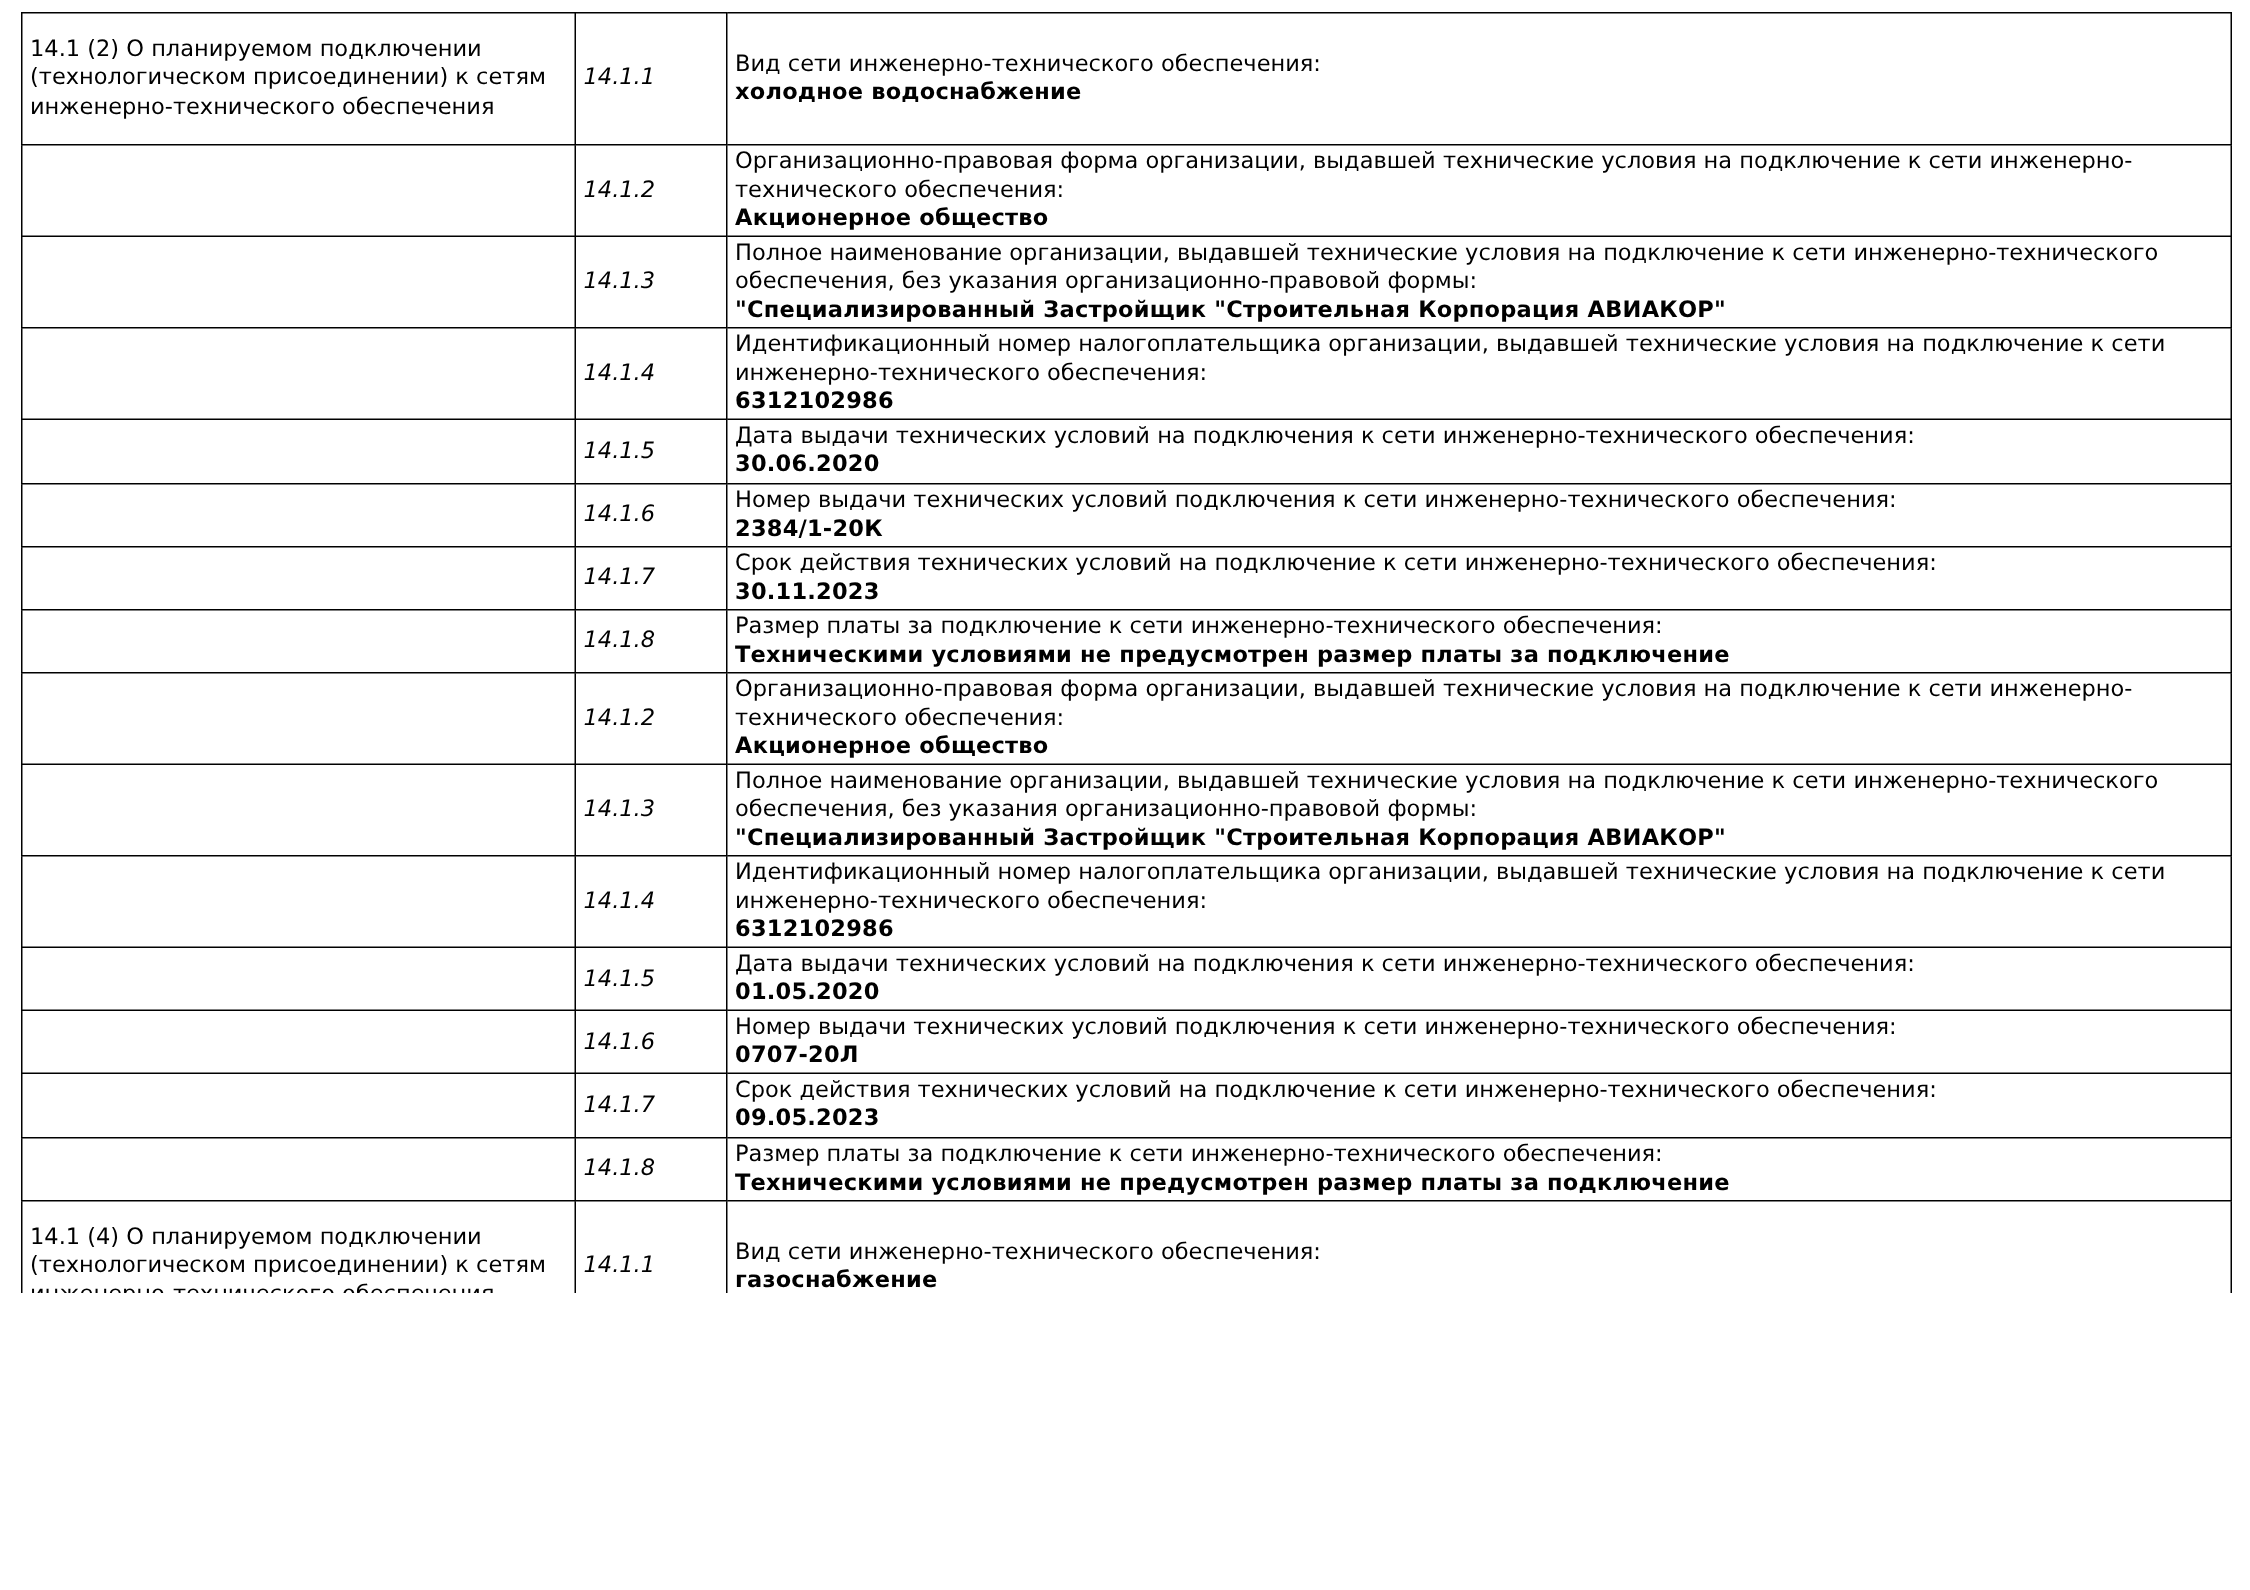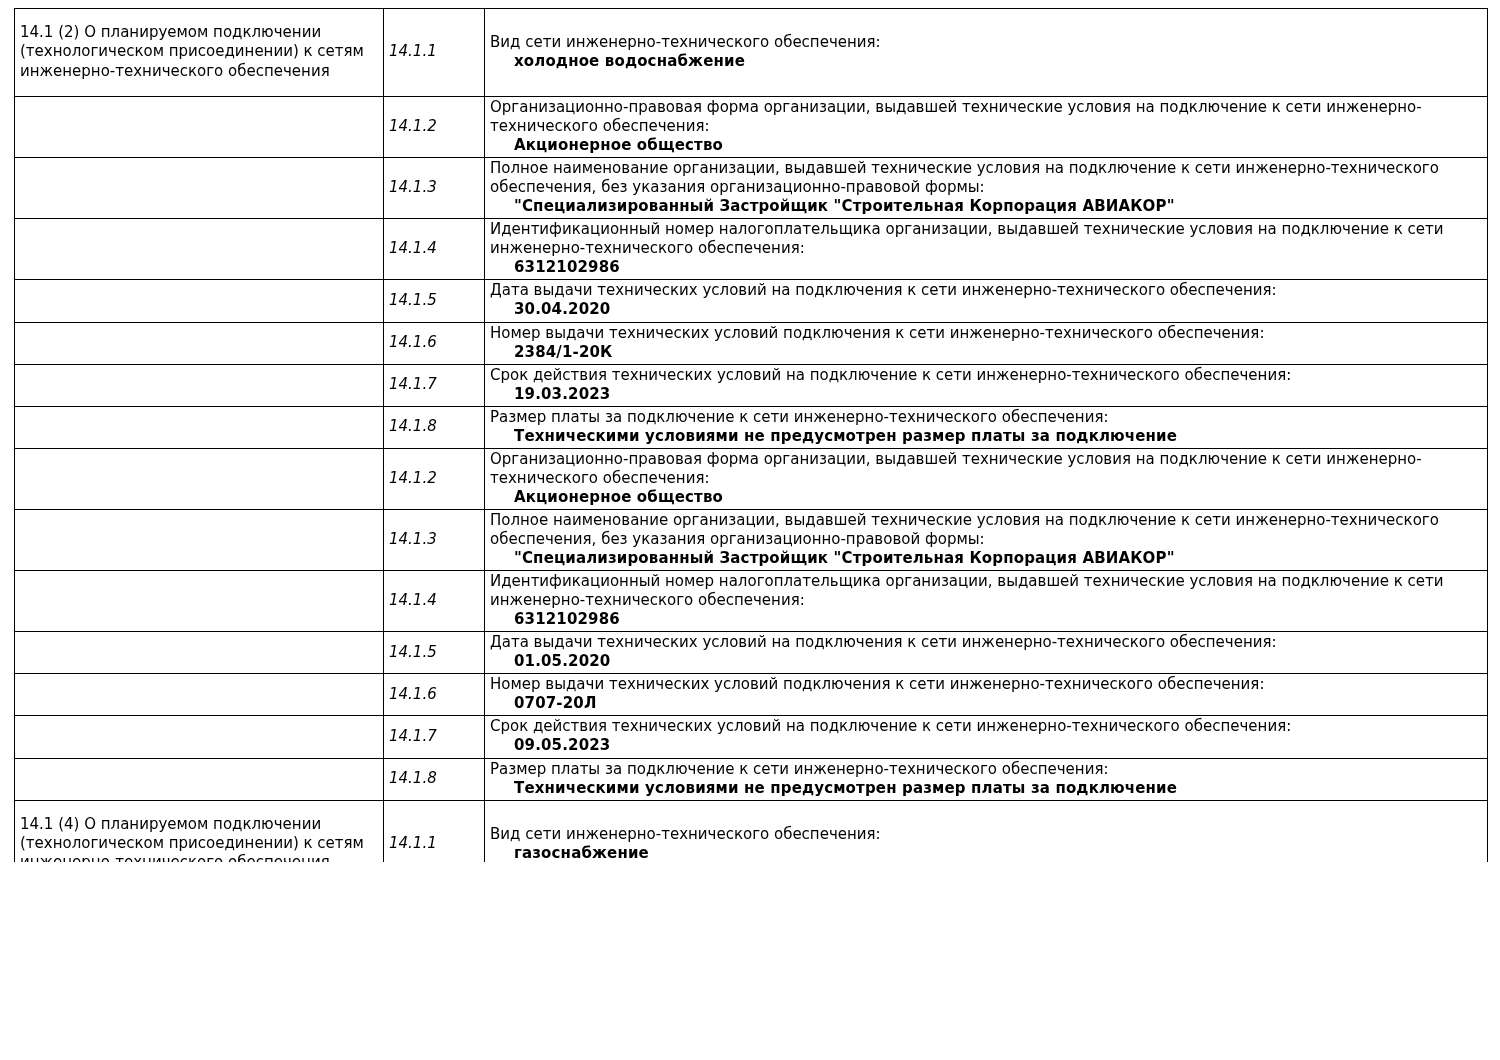--- a/index.html
+++ b/index.html
@@ -35,21 +35,20 @@
   td.col-content { width: 992px; }
   td.section-cell {
     vertical-align: top;
     padding-top: 2px;
   }
   tr.row-first { height: 88px; }
   tr.row-plain { height: 42px; }
   .field-value {
     font-weight: bold;
     letter-spacing: 0.01em;
-    margin-left: 24px;
   }
 </style>
 </head>
 <body>
 
 <div class="page">
   <table class="decl">
     <tbody>
         <tr class="row-first">
           <td class="col-section section-cell">14.1 (2) О планируемом подключении (технологическом присоединении) к сетям инженерно-технического обеспечения</td>
@@ -81,37 +80,37 @@
           <td class="col-content">
             <div class="field-label">Идентификационный номер налогоплательщика организации, выдавшей технические условия на подключение к сети инженерно-технического обеспечения:</div>
             <div class="field-value">6312102986</div>
           </td>
         </tr>
         <tr class="row-plain">
           <td class="col-section"></td>
           <td class="col-num">14.1.5</td>
           <td class="col-content">
             <div class="field-label">Дата выдачи технических условий на подключения к сети инженерно-технического обеспечения:</div>
-            <div class="field-value">30.04.2020</div>
+            <div class="field-value">30.06.2020</div>
           </td>
         </tr>
         <tr class="row-plain">
           <td class="col-section"></td>
           <td class="col-num">14.1.6</td>
           <td class="col-content">
             <div class="field-label">Номер выдачи технических условий подключения к сети инженерно-технического обеспечения:</div>
             <div class="field-value">2384/1-20К</div>
           </td>
         </tr>
         <tr class="row-plain">
           <td class="col-section"></td>
           <td class="col-num">14.1.7</td>
           <td class="col-content">
             <div class="field-label">Срок действия технических условий на подключение к сети инженерно-технического обеспечения:</div>
-            <div class="field-value">19.03.2023</div>
+            <div class="field-value">30.11.2023</div>
           </td>
         </tr>
         <tr class="row-plain">
           <td class="col-section"></td>
           <td class="col-num">14.1.8</td>
           <td class="col-content">
             <div class="field-label">Размер платы за подключение к сети инженерно-технического обеспечения:</div>
             <div class="field-value">Техническими условиями не предусмотрен размер платы за подключение</div>
           </td>
         </tr>

